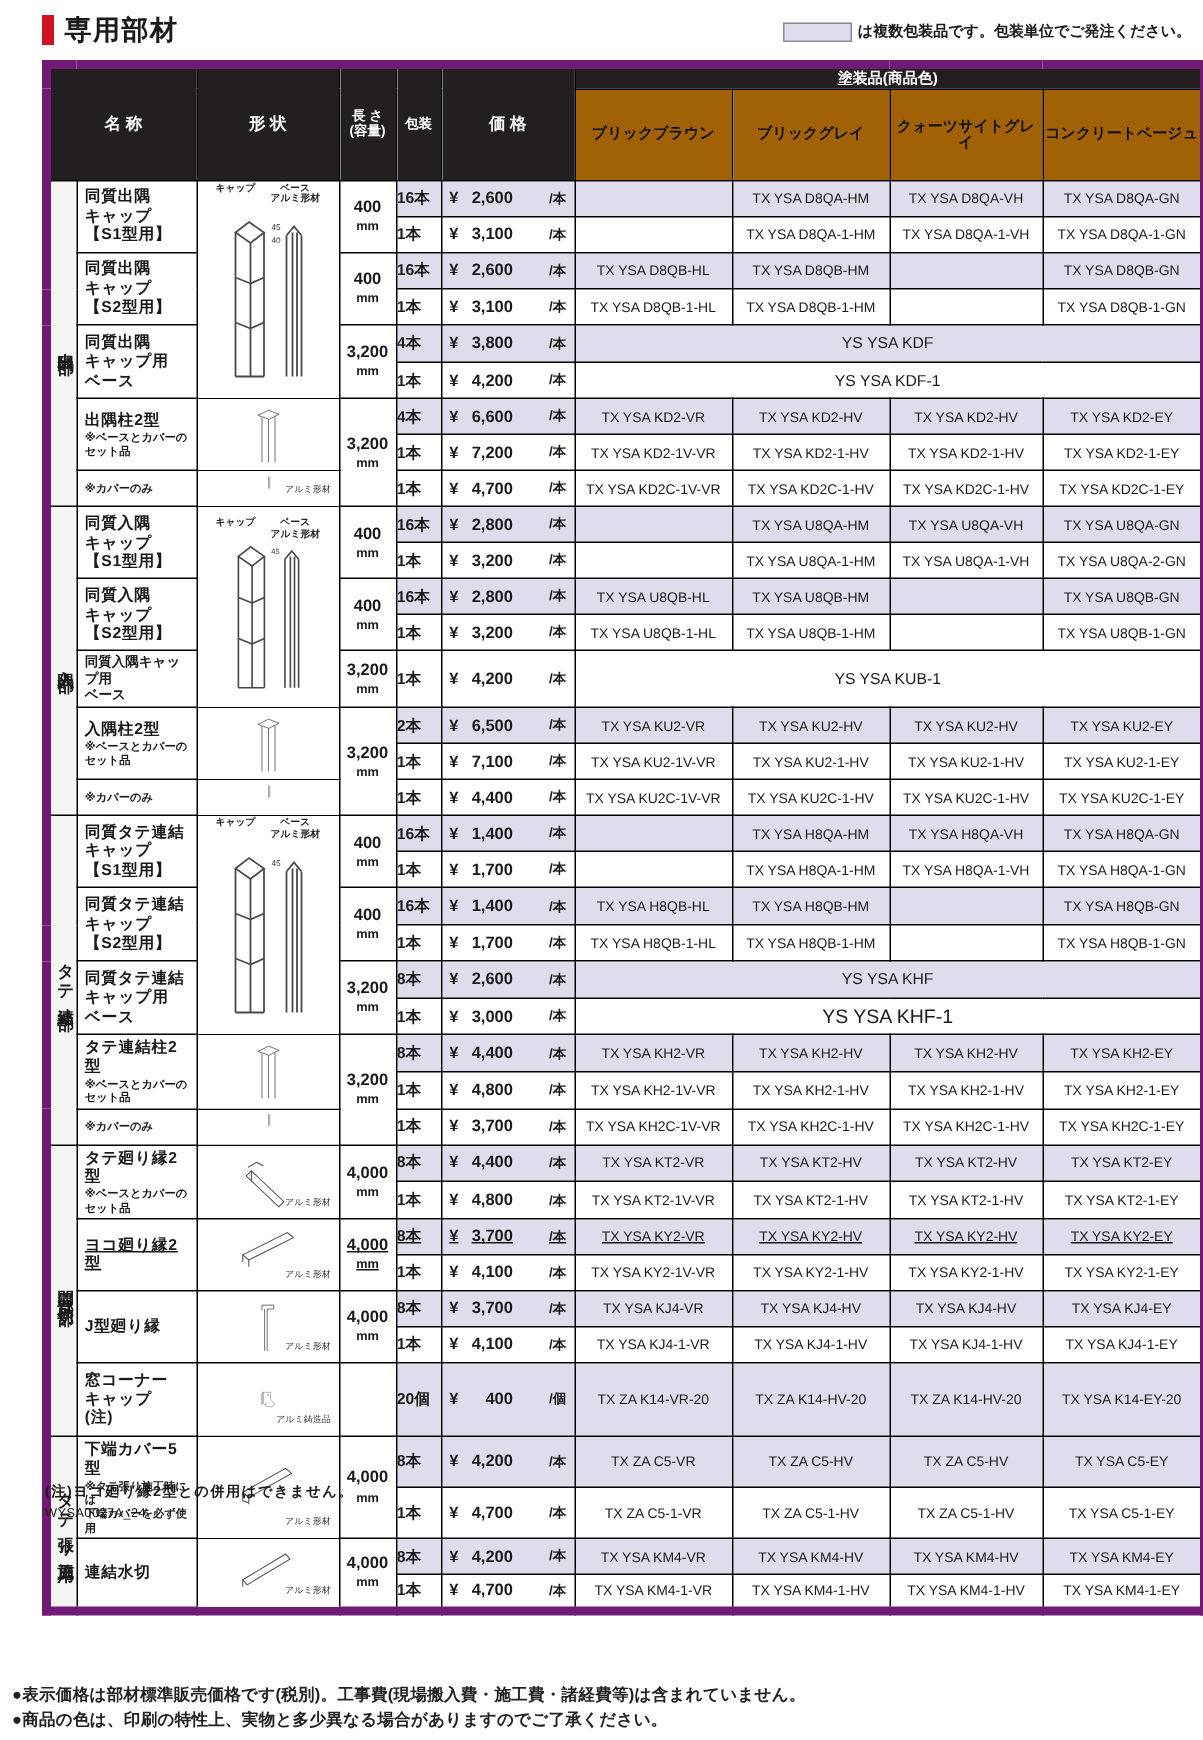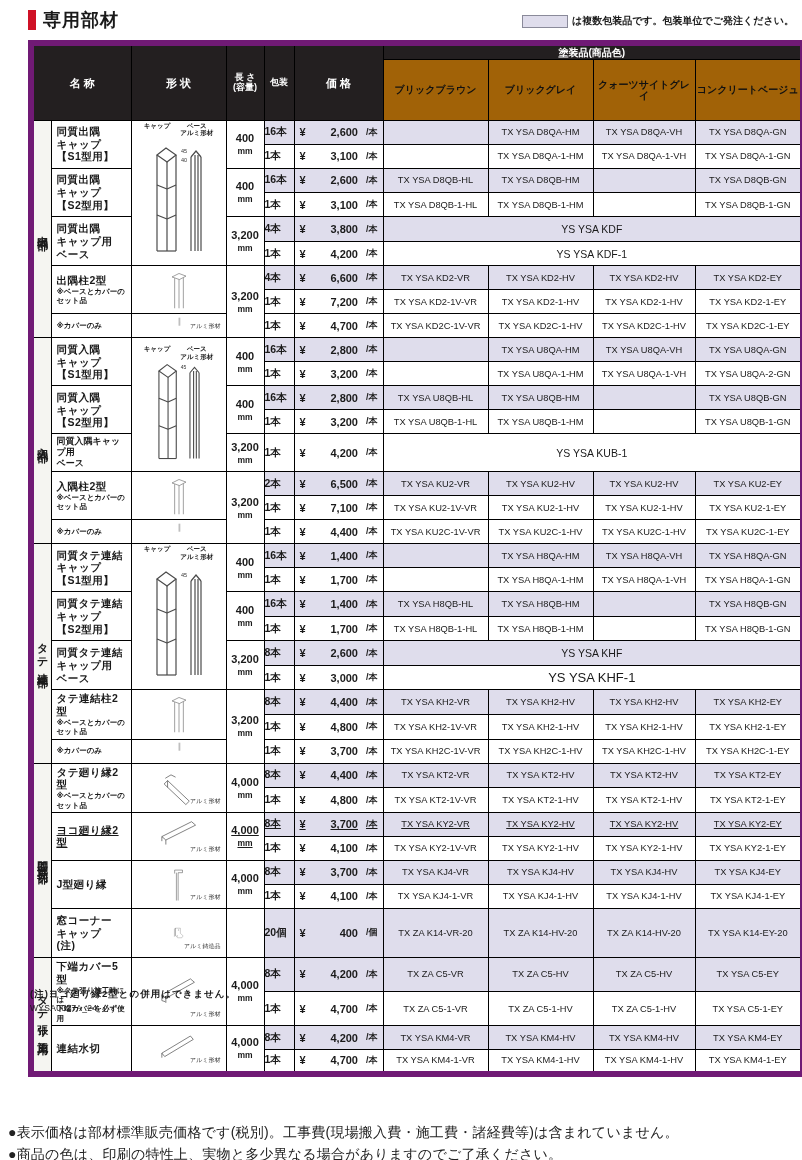--- a/index.html
+++ b/index.html
@@ -32,33 +32,33 @@
   .shape-cell { position:relative; background:#fff; text-align:center; padding:1px; }
   .shape-labels { display:flex; justify-content:center; gap:10px; font-size:6.5px; font-weight:bold;
      line-height:1.15; color:#222; }
   .shape-art { display:block; margin:0 auto; }
   .alulabel { position:absolute; right:5px; bottom:6px; font-size:6px; color:#333; }
   .len-cell { text-align:center; font-size:11px; font-weight:bold; background:#fff; line-height:1.1; }
   .len-unit { font-size:8.5px; font-weight:bold; }
   .pack-cell { font-size:10.5px; font-weight:bold; }
   .price-cell { font-size:11px; font-weight:bold; padding:0 5px; }
   .price-wrap { display:flex; align-items:center; }
-  .price-amt { flex:1; text-align:right; padding-right:8px; }
+  .price-amt { flex:1; text-align:right; padding-right:24px; }
   .price-unit { font-size:9px; }
   .code-cell { text-align:center; font-size:9.3px; letter-spacing:0; white-space:nowrap; }
   .shaded { background:#dfddec; }
   .white { background:#fff; }
 
   
   .under-notes { position:absolute; left:30px; top:988px; }
   .note1 { font-size:9.5px; font-weight:bold; letter-spacing:1px; }
   .note2 { font-size:8.5px; margin-top:2px; letter-spacing:0.3px; }
 
   .footer-notes { position:absolute; left:8px; top:1122px; }
-  .footer-line { font-size:14px; line-height:1.55; letter-spacing:0.2px; color:#222; }
+  .footer-line { font-size:11px; line-height:1.55; letter-spacing:0.2px; color:#222;font-weight:bold; }
 </style>
 </head>
 <body>
 
 <div id="page">
 
   <div class="title-row">
     <div class="red-bar"></div>
     <div class="page-title">専用部材</div>
     <div class="legend">

